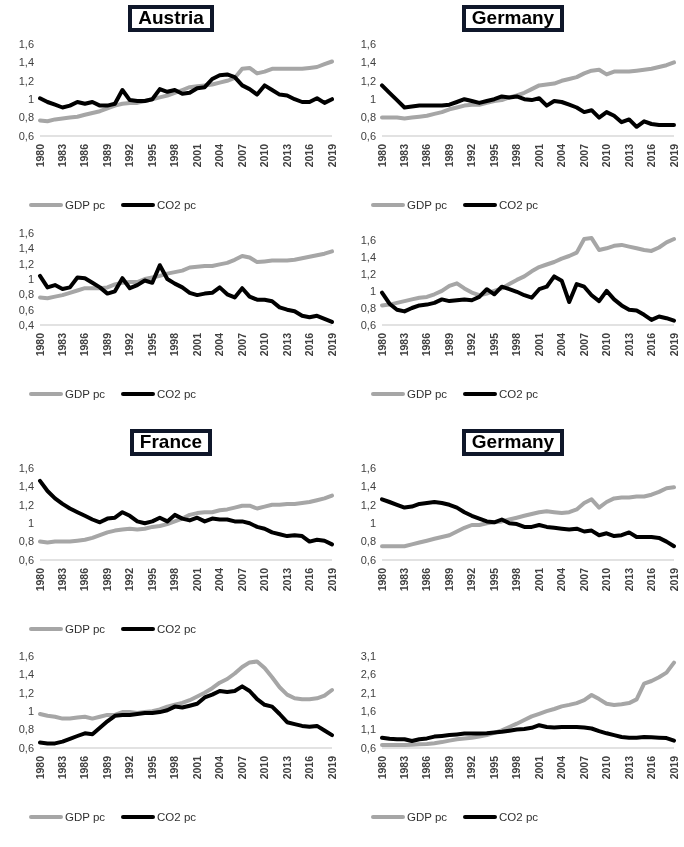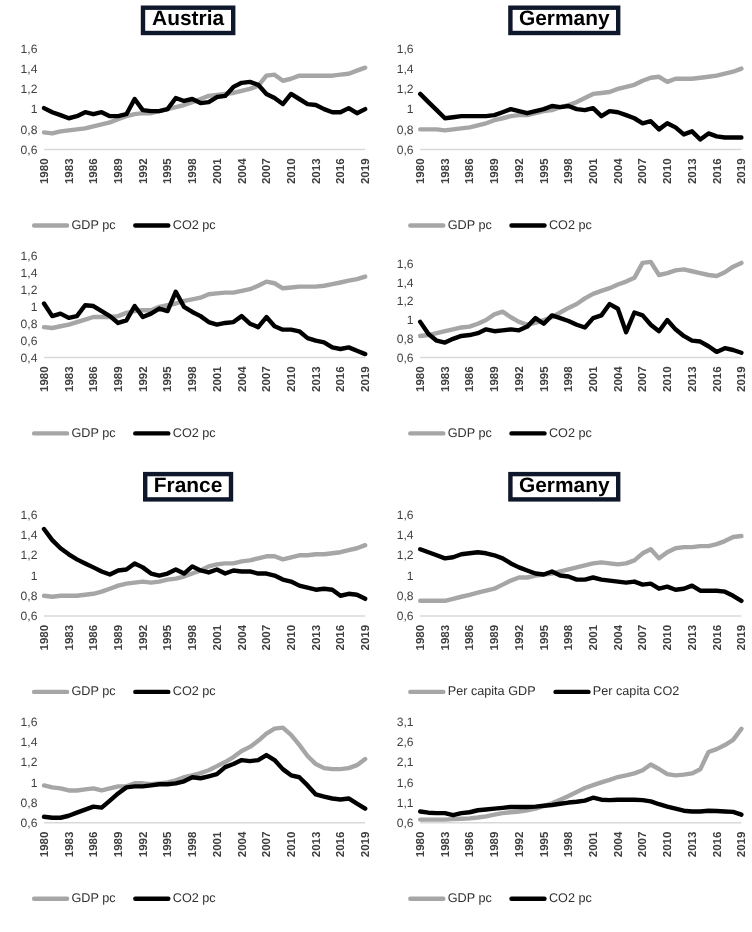--- a/index.html
+++ b/index.html
@@ -243,30 +243,20 @@
         <text transform="translate(200.7 112) rotate(-90)" text-anchor="end" class="xtick">2001</text>
         <text transform="translate(223.2 112) rotate(-90)" text-anchor="end" class="xtick">2004</text>
         <text transform="translate(245.7 112) rotate(-90)" text-anchor="end" class="xtick">2007</text>
         <text transform="translate(268.1 112) rotate(-90)" text-anchor="end" class="xtick">2010</text>
         <text transform="translate(290.6 112) rotate(-90)" text-anchor="end" class="xtick">2013</text>
         <text transform="translate(313.0 112) rotate(-90)" text-anchor="end" class="xtick">2016</text>
         <text transform="translate(335.5 112) rotate(-90)" text-anchor="end" class="xtick">2019</text>
         <polyline points="40.0,90.2 47.5,90.2 55.0,90.2 62.5,90.2 69.9,88.4 77.4,86.5 84.9,84.7 92.4,82.8 99.9,81.0 107.4,79.2 114.9,75.5 122.4,71.8 129.8,69.0 137.3,69.0 144.8,67.2 152.3,66.3 159.8,65.4 167.3,63.5 174.8,61.7 182.3,59.8 189.7,58.0 197.2,56.2 204.7,55.2 212.2,56.2 219.7,57.1 227.2,56.2 234.7,53.4 242.2,47.0 249.6,43.3 257.1,51.6 264.6,46.0 272.1,42.4 279.6,41.4 287.1,41.4 294.6,40.5 302.1,40.5 309.5,38.7 317.0,35.9 324.5,32.2 332.0,31.3" fill="none" stroke="#a6a6a6" stroke-width="4" stroke-linejoin="round" stroke-linecap="round"></polyline>
         <polyline points="40.0,43.3 47.5,46.0 55.0,48.8 62.5,51.6 69.9,50.6 77.4,47.9 84.9,47.0 92.4,46.0 99.9,47.0 107.4,48.8 114.9,51.6 122.4,56.2 129.8,59.8 137.3,62.6 144.8,65.4 152.3,66.3 159.8,63.5 167.3,67.2 174.8,68.1 182.3,70.9 189.7,70.9 197.2,69.0 204.7,70.9 212.2,71.8 219.7,72.7 227.2,73.6 234.7,72.7 242.2,75.5 249.6,74.6 257.1,79.2 264.6,77.3 272.1,80.1 279.6,79.2 287.1,76.4 294.6,81.0 302.1,81.0 309.5,81.0 317.0,81.9 324.5,85.6 332.0,90.2" fill="none" stroke="#000000" stroke-width="4" stroke-linejoin="round" stroke-linecap="round"></polyline>
       </svg>
-    <div class="legend">
-      <span class="legend-item">
-        <span class="swatch swatch-gdp" style="background: rgb(166, 166, 166);"></span>
-        <span class="legend-label">Per capita GDP</span>
-      </span>
-      <span class="legend-item">
-        <span class="swatch swatch-co2" style="background: rgb(0, 0, 0);"></span>
-        <span class="legend-label">Per capita CO2</span>
-      </span>
-    </div>
   </div>
 
   <div class="cell">
     <svg class="chart-svg" width="342" height="148" viewBox="0 0 342 148" xmlns="http://www.w3.org/2000/svg">
         <line x1="40" y1="104" x2="332" y2="104" stroke="#d9d9d9" stroke-width="1.4"></line>
         <text x="34" y="107.8" text-anchor="end" class="ytick">0,6</text>
         <text x="34" y="89.4" text-anchor="end" class="ytick">0,8</text>
         <text x="34" y="71.0" text-anchor="end" class="ytick">1</text>
         <text x="34" y="52.6" text-anchor="end" class="ytick">1,2</text>
         <text x="34" y="34.2" text-anchor="end" class="ytick">1,4</text>

